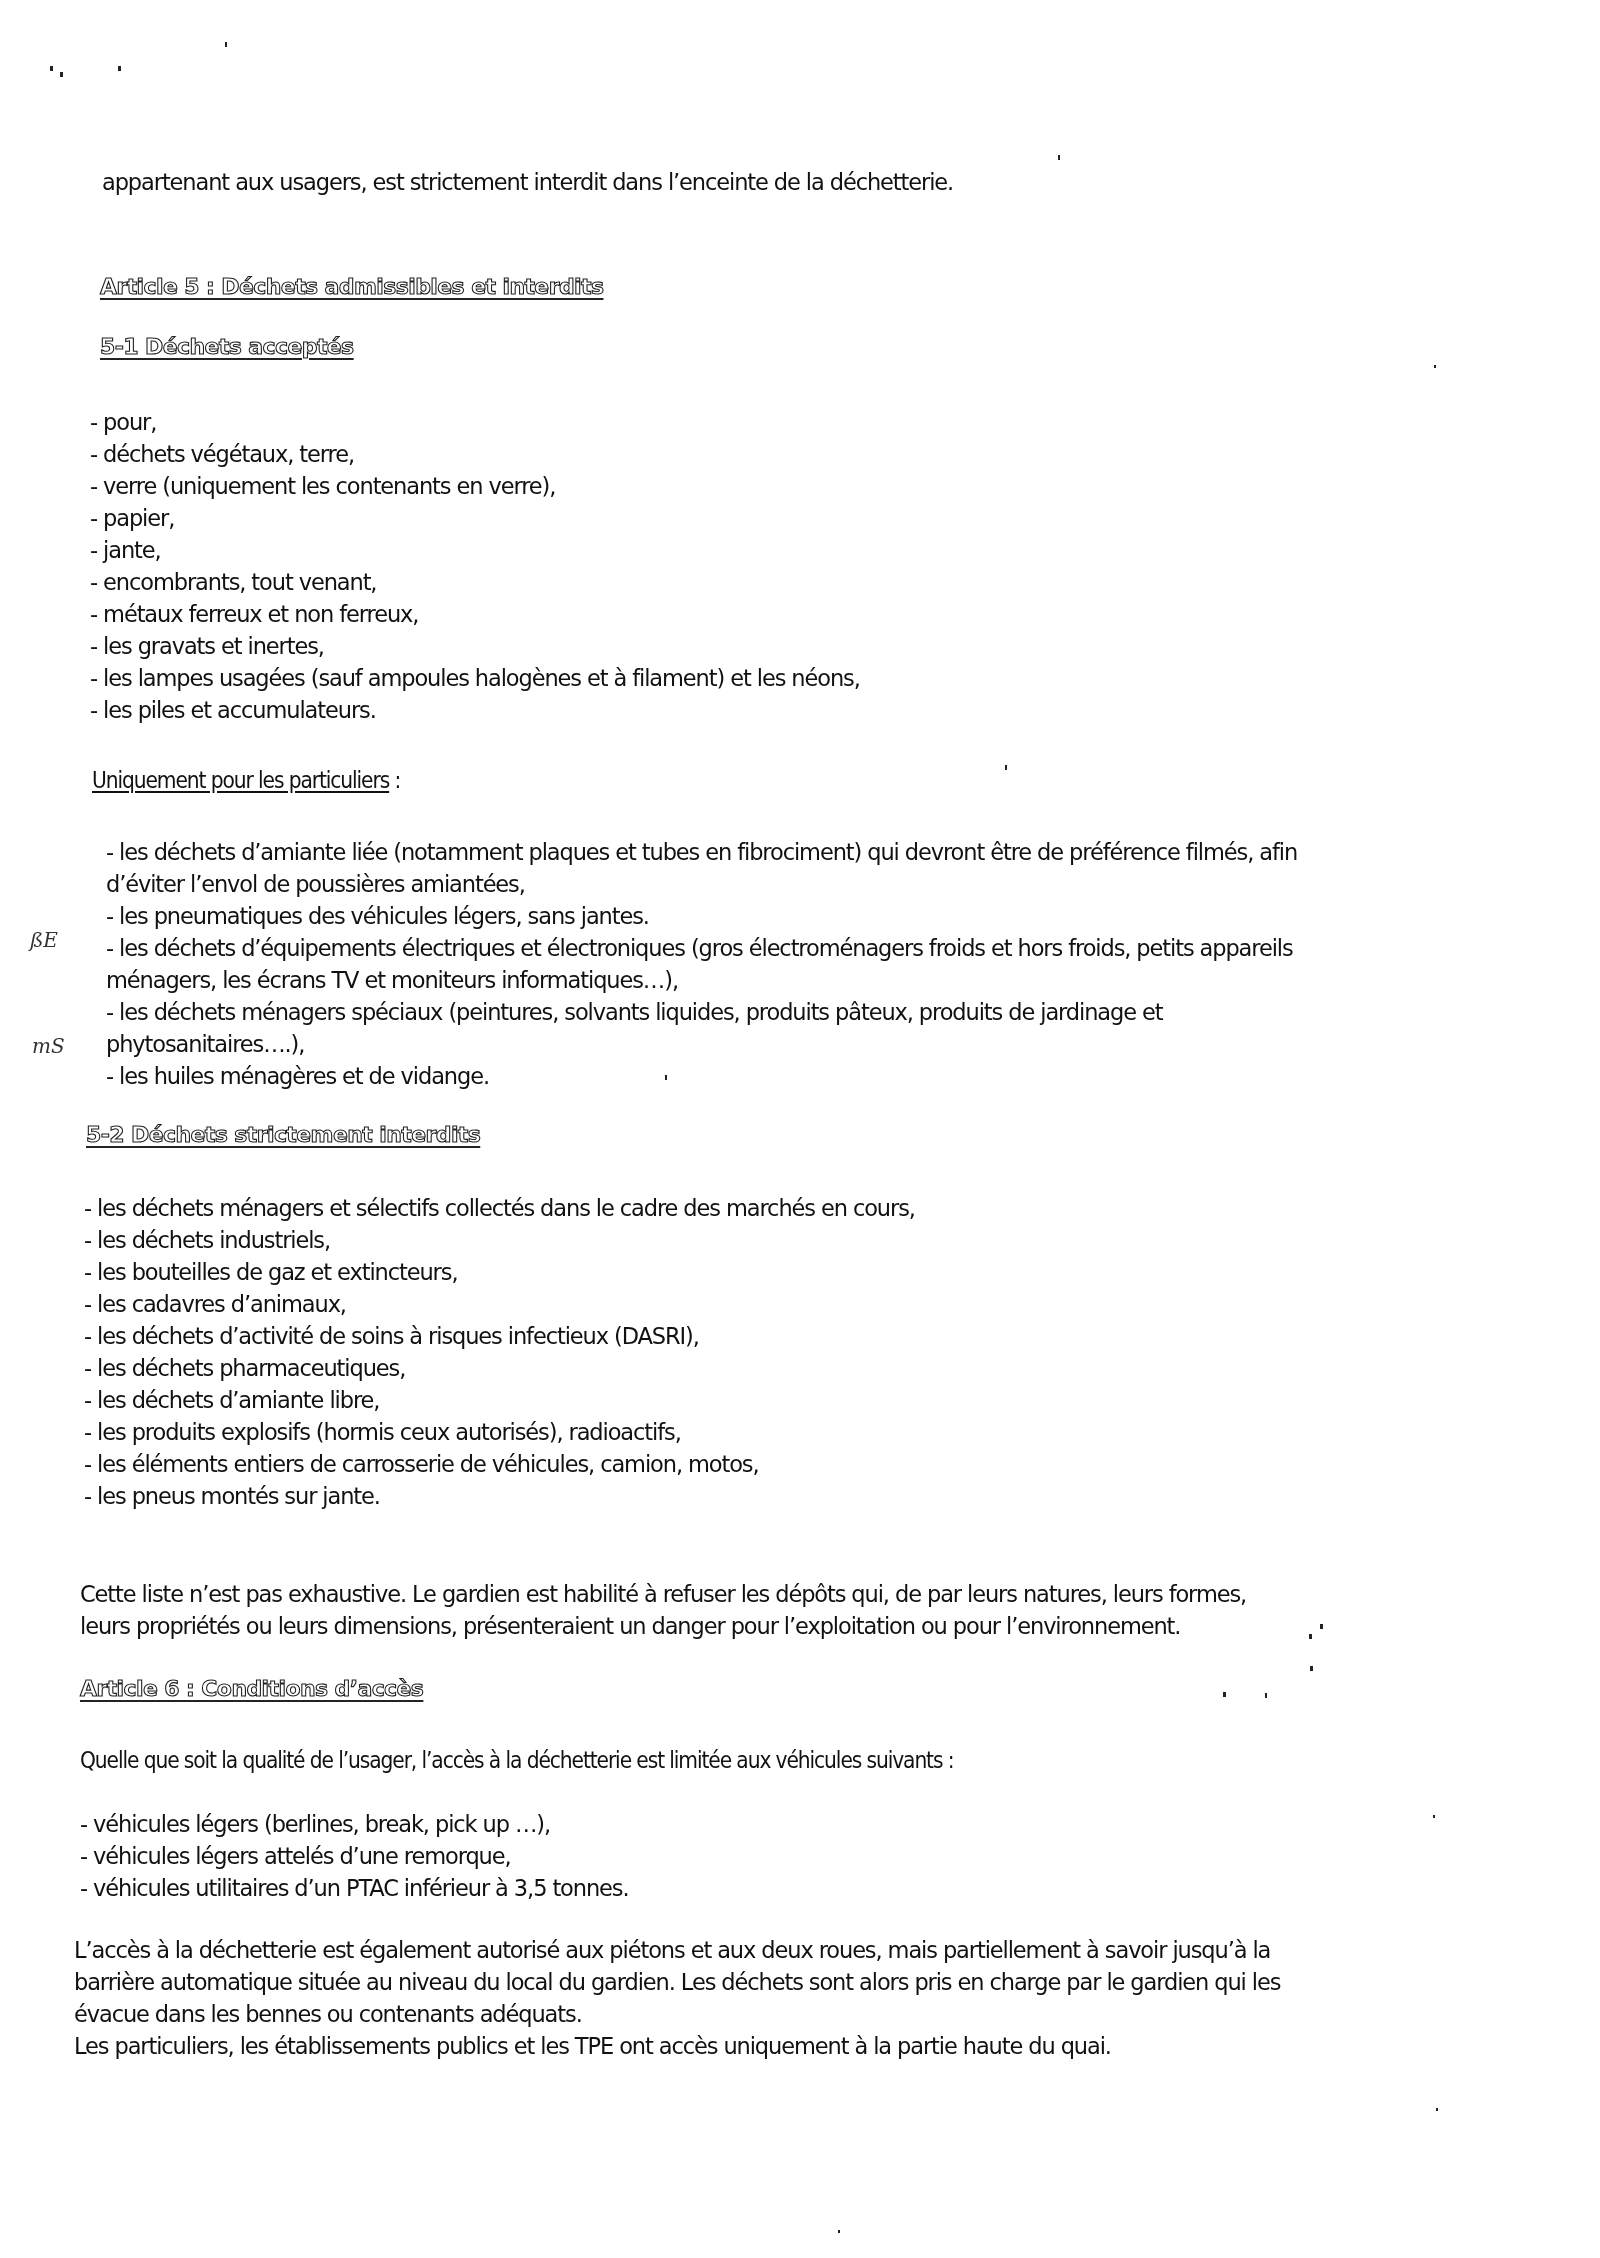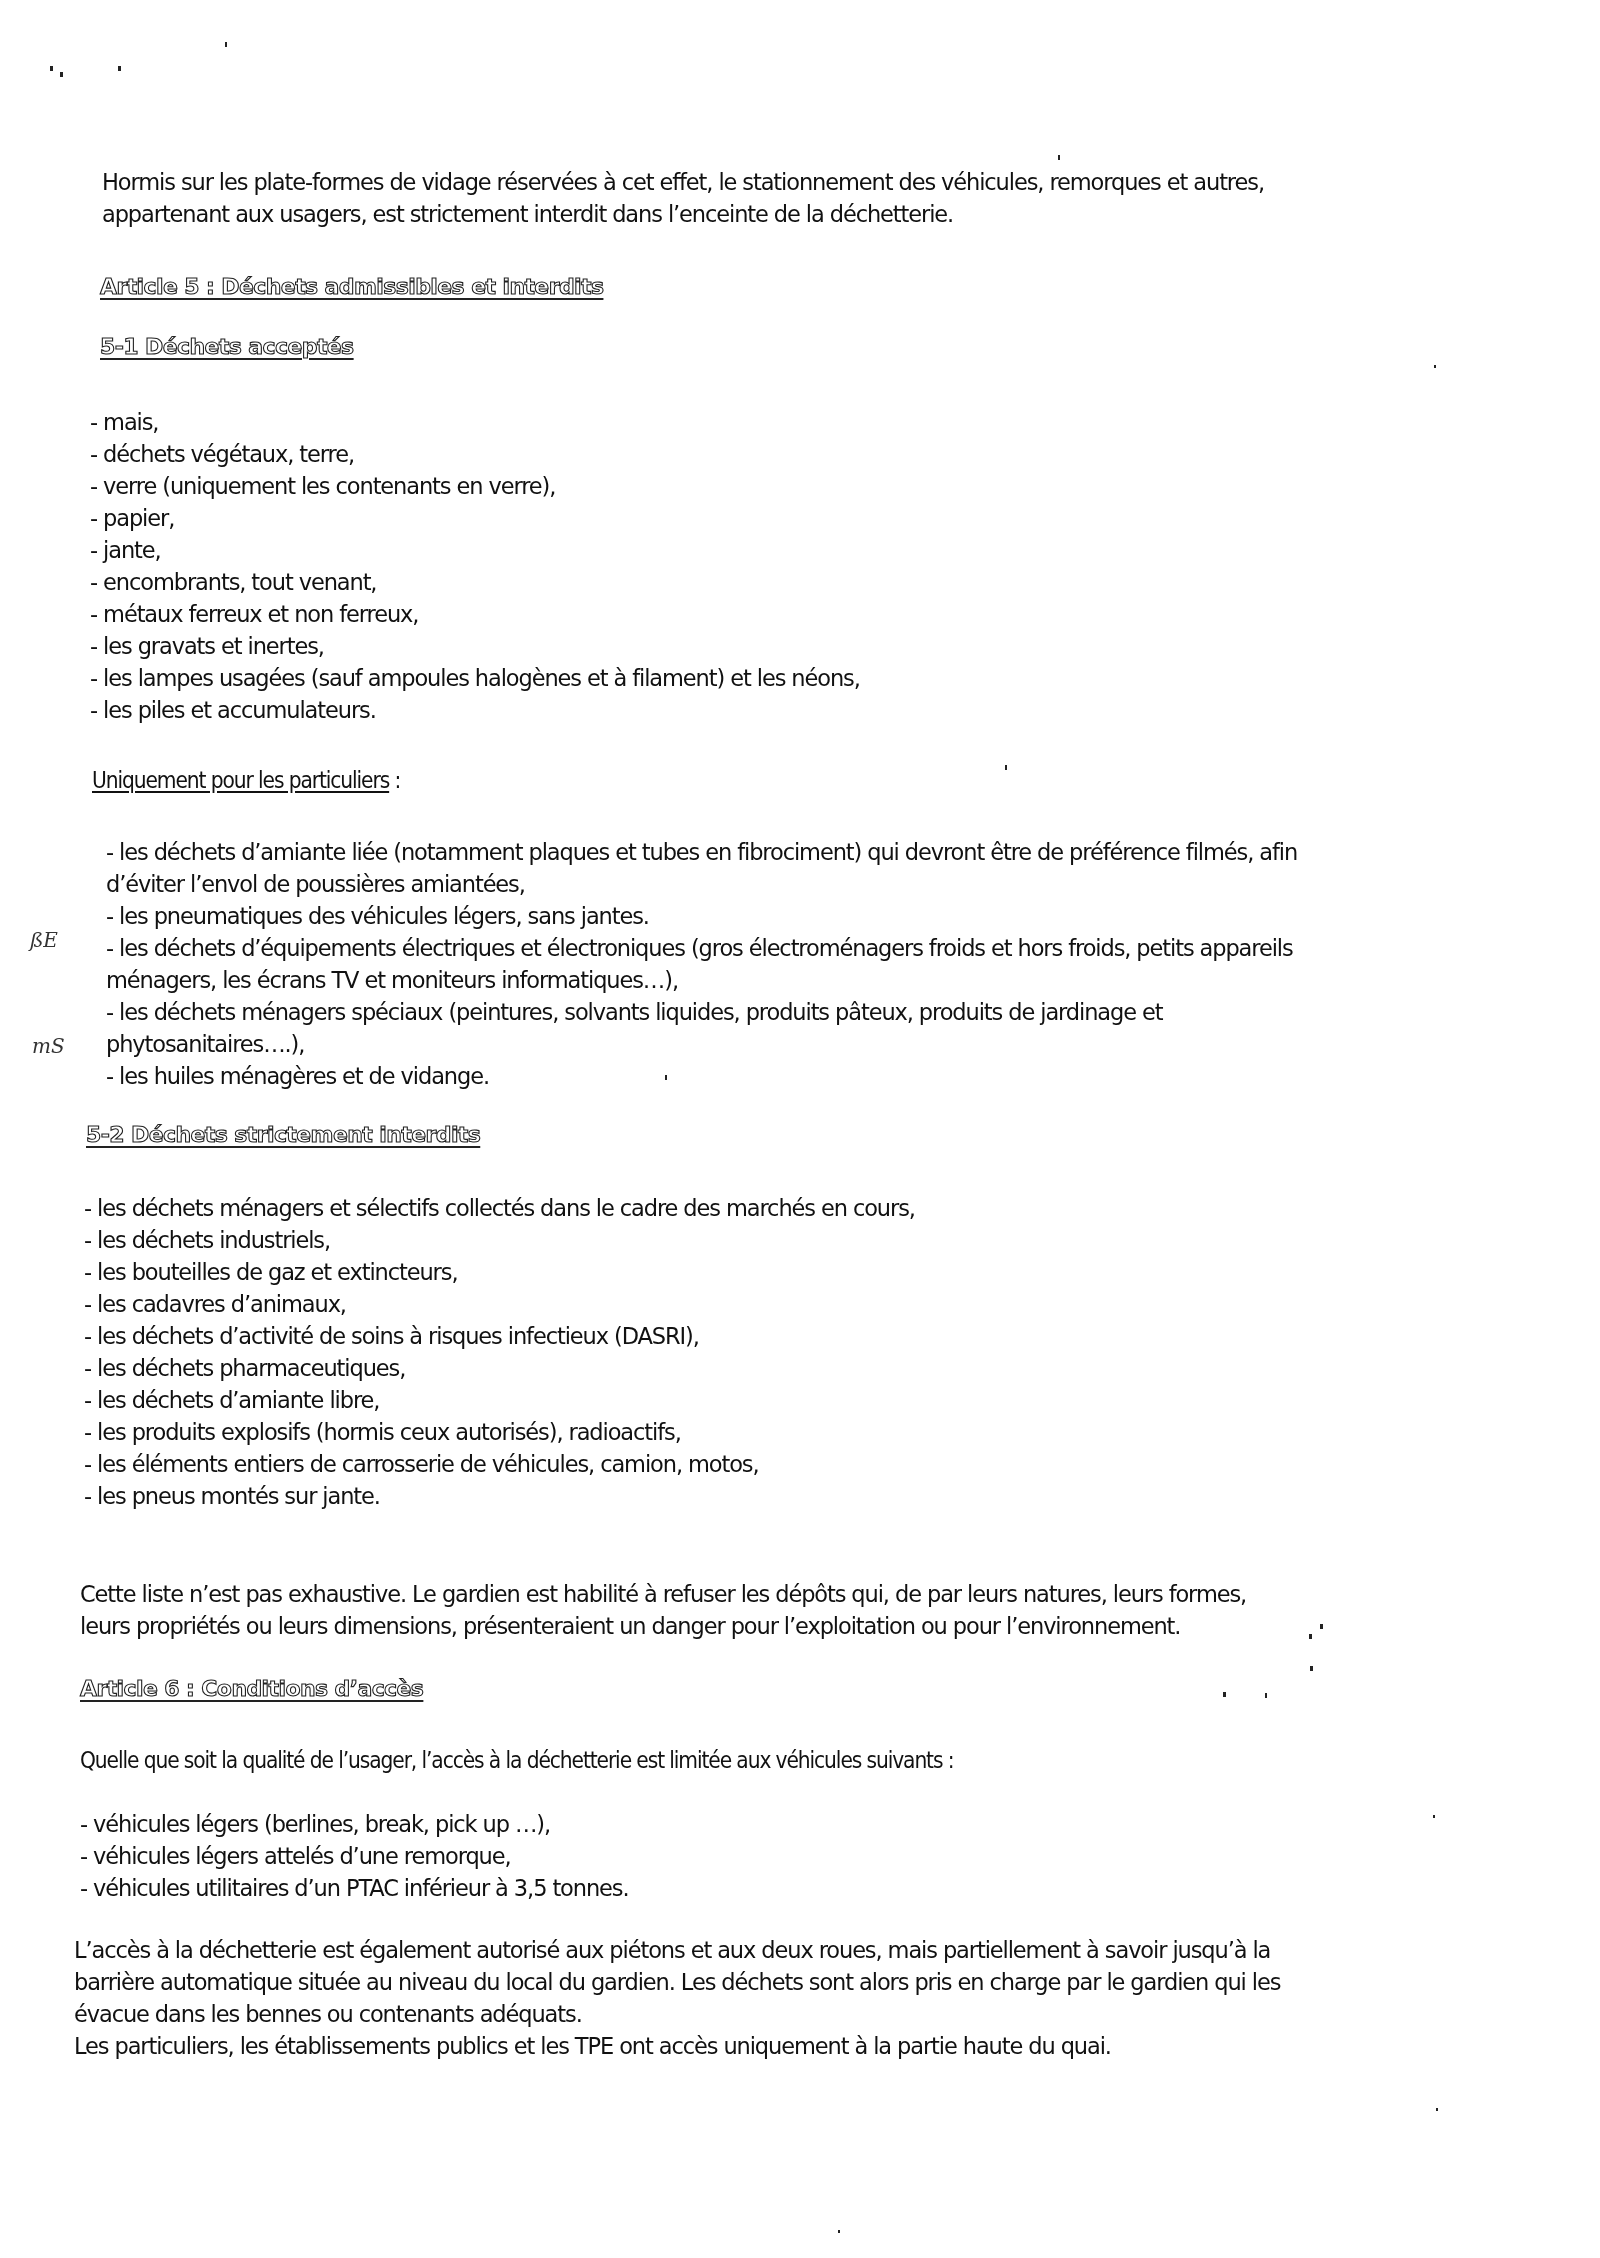--- a/index.html
+++ b/index.html
@@ -37,30 +37,29 @@
   <div class="speck" style="left:1320px;top:1624px;"></div>
   <div class="speck" style="left:1309px;top:1634px;"></div>
   <div class="speck" style="left:1310px;top:1666px;"></div>
   <div class="speck" style="left:1223px;top:1692px;"></div>
   <div class="speck" style="left:1265px;top:1693px;width:2px;"></div>
   <div class="speck" style="left:1433px;top:1815px;width:2px;height:3px;"></div>
   <div class="speck" style="left:1436px;top:2108px;width:2px;height:3px;"></div>
   <div class="speck" style="left:838px;top:2230px;width:2px;height:3px;"></div>
 
   <div class="para" style="left:102px;top:166px;">
-    <div>Hormis sur les plate-formes de vidage réservées à cet effet, le stationnement des véhicules, remorques et autres,</div>
     <div>appartenant aux usagers, est strictement interdit dans l’enceinte de la déchetterie.</div>
   </div>
 
   <div class="heading outline" style="left:100px;top:274px;">Article 5 : Déchets admissibles et interdits</div>
 
   <div class="heading outline" style="left:100px;top:334px;">5-1 Déchets acceptés</div>
 
   <ul class="list" style="left:90px;top:406px;">
-    <li>- mais,</li>
+    <li>- pour,</li>
     <li>- déchets végétaux, terre,</li>
     <li>- verre (uniquement les contenants en verre),</li>
     <li>- papier,</li>
     <li>- jante,</li>
     <li>- encombrants, tout venant,</li>
     <li>- métaux ferreux et non ferreux,</li>
     <li>- les gravats et inertes,</li>
     <li>- les lampes usagées (sauf ampoules halogènes et à filament) et les néons,</li>
     <li>- les piles et accumulateurs.</li>
   </ul>

